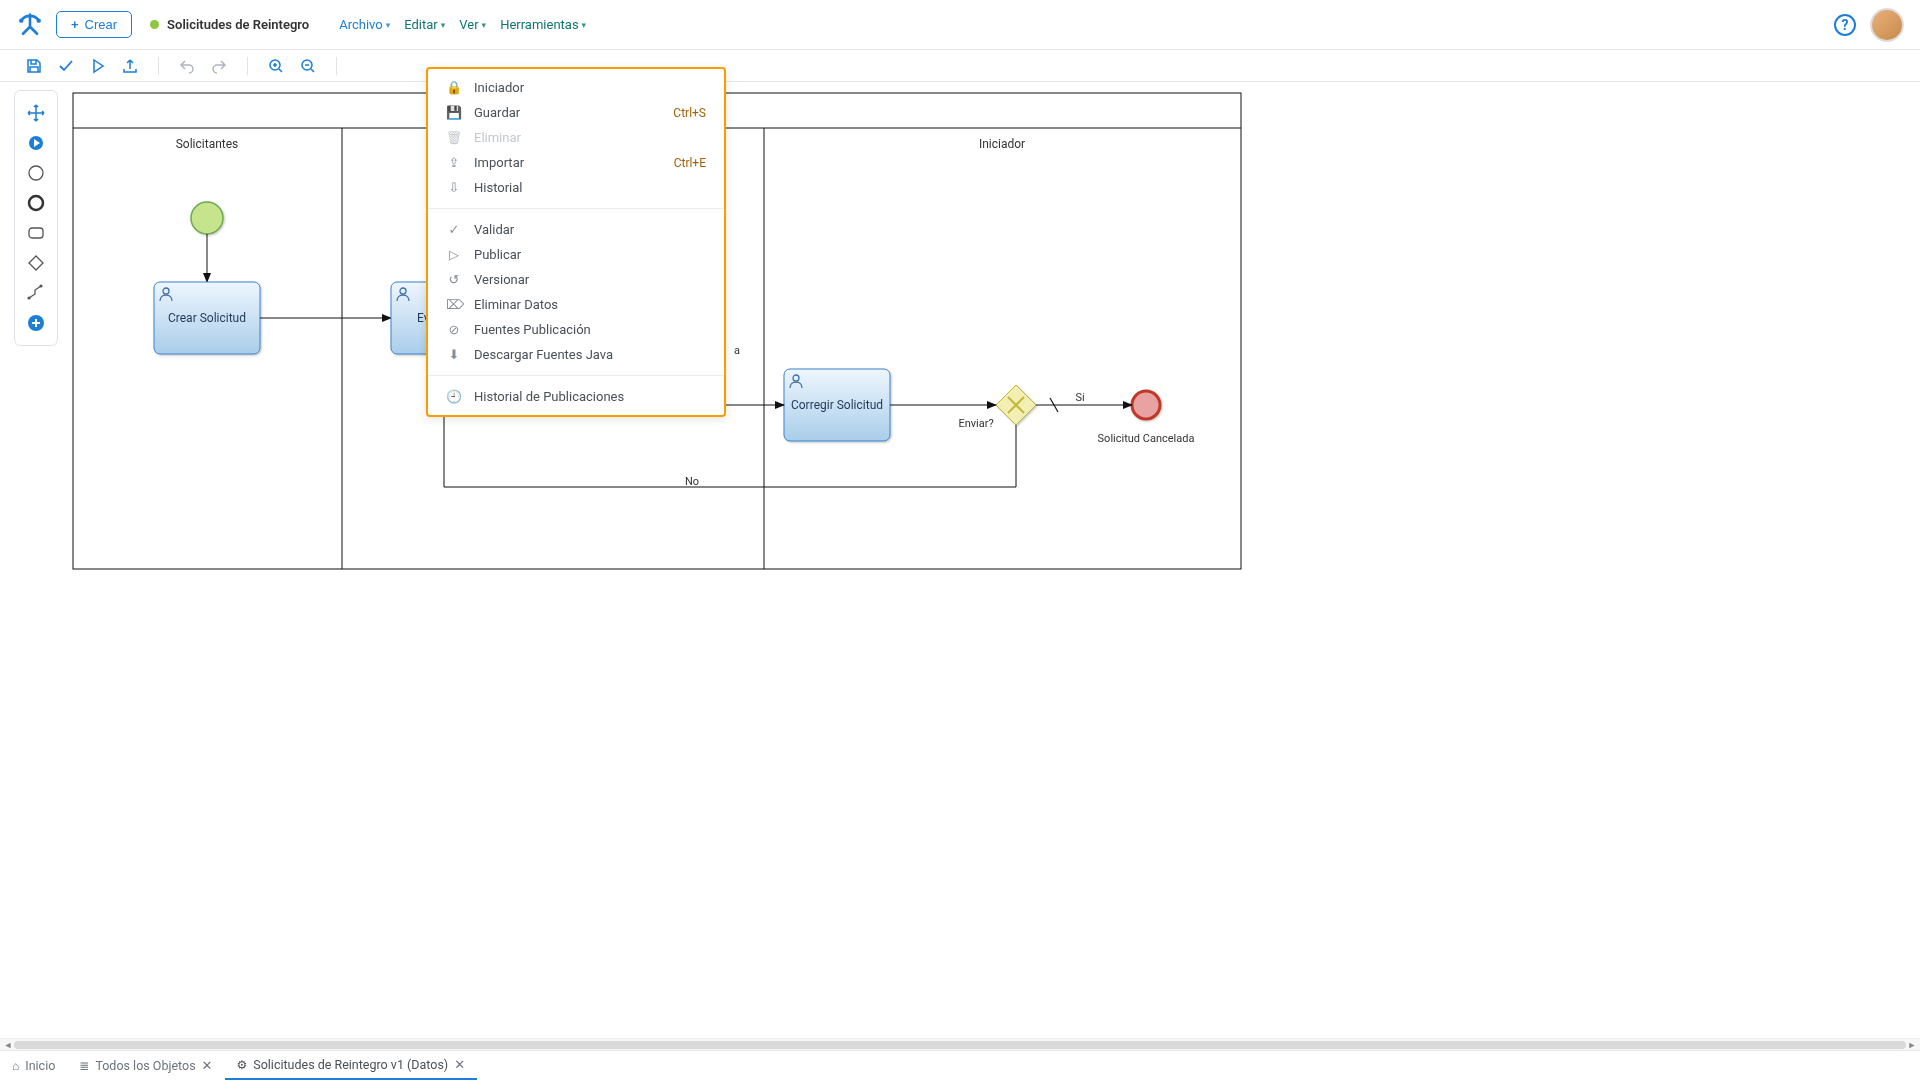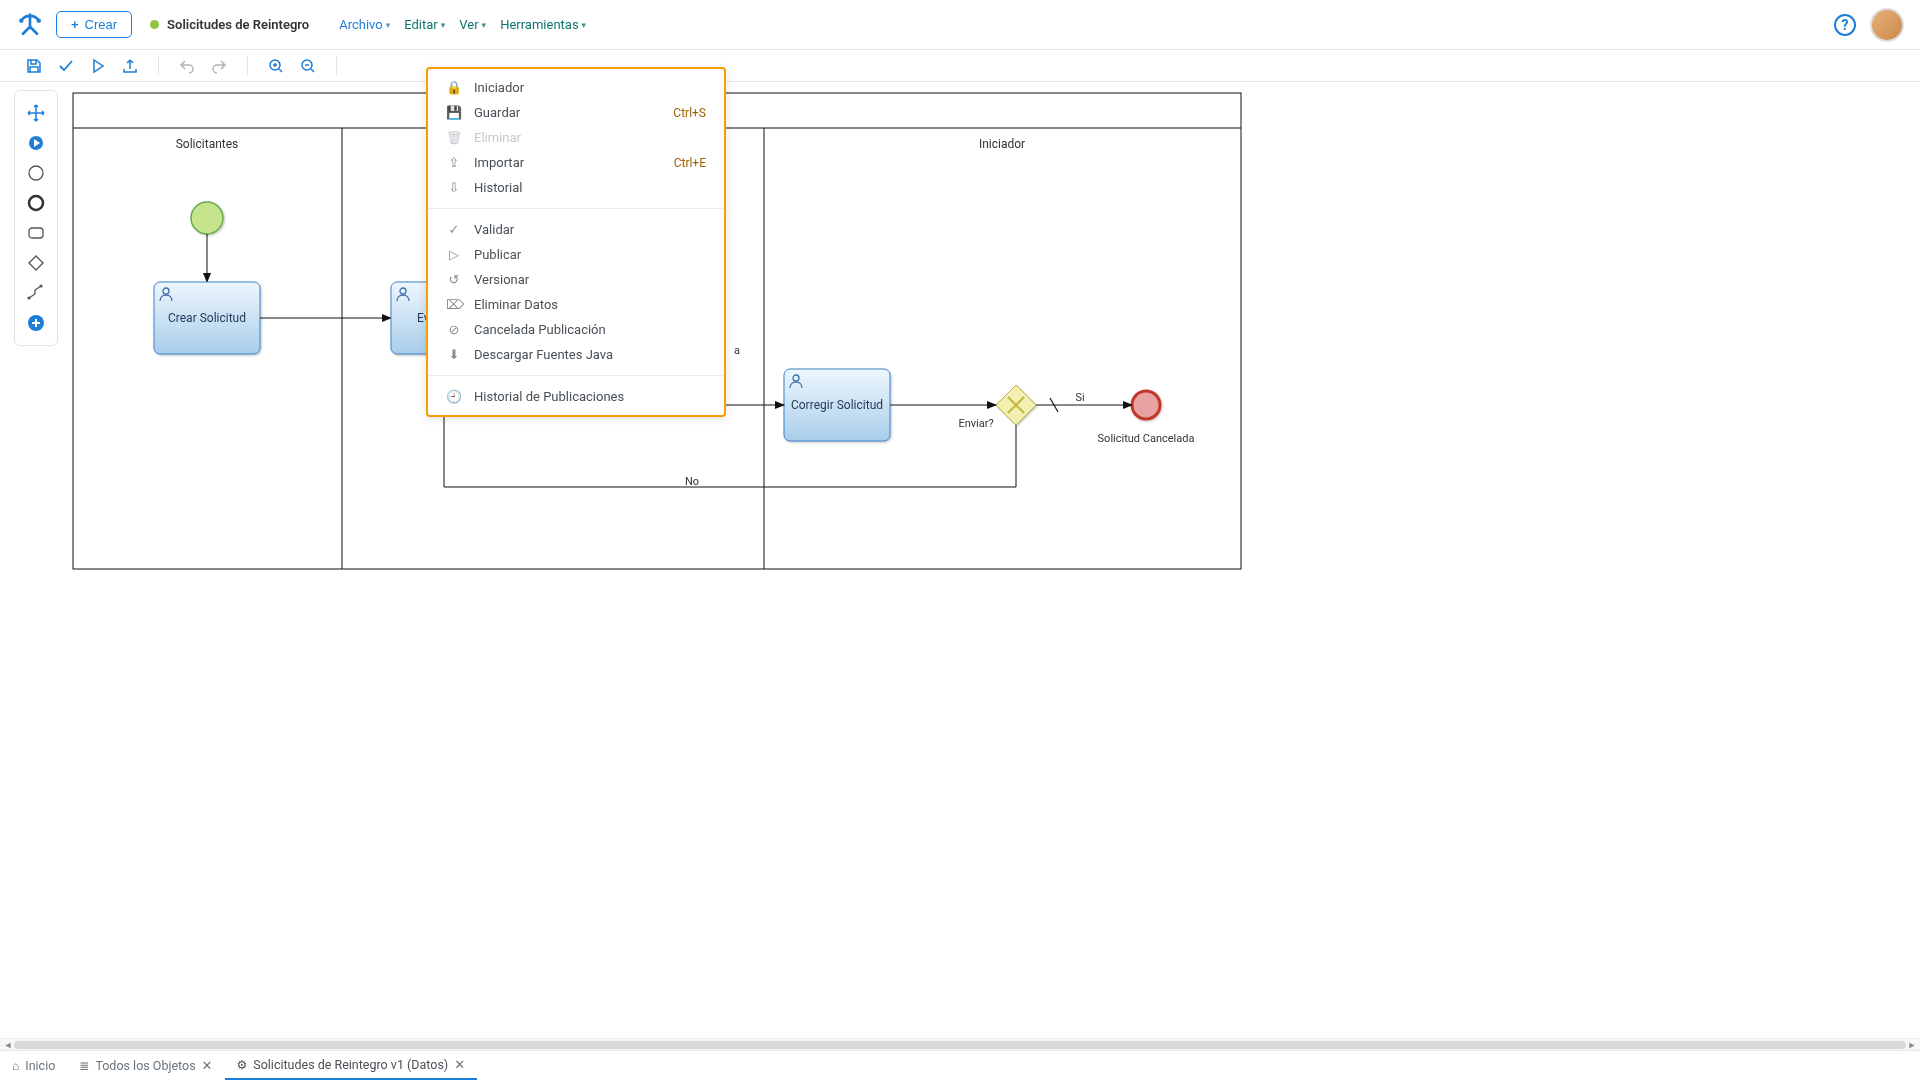--- a/index.html
+++ b/index.html
@@ -329,21 +329,21 @@
     <div class="dd-item">
       <span class="dd-icon">↺</span>
       <span>Versionar</span>
     </div>
     <div class="dd-item">
       <span class="dd-icon">⌦</span>
       <span>Eliminar Datos</span>
     </div>
     <div class="dd-item">
       <span class="dd-icon">⊘</span>
-      <span>Cancelada Publicación</span>
+      <span>Fuentes Publicación</span>
     </div>
     <div class="dd-item">
       <span class="dd-icon">⬇</span>
       <span>Descargar Fuentes Java</span>
     </div>
     <div class="dd-sep"></div>
     <div class="dd-item">
       <span class="dd-icon">🕘</span>
       <span>Historial de Publicaciones</span>
     </div>

